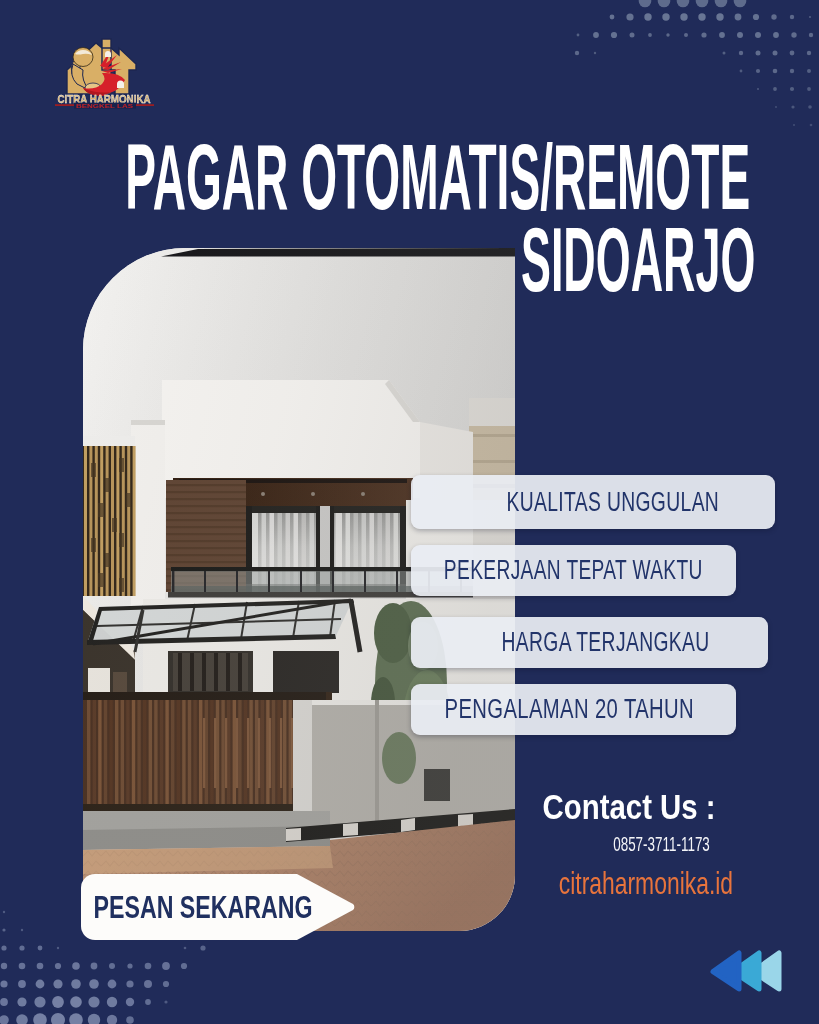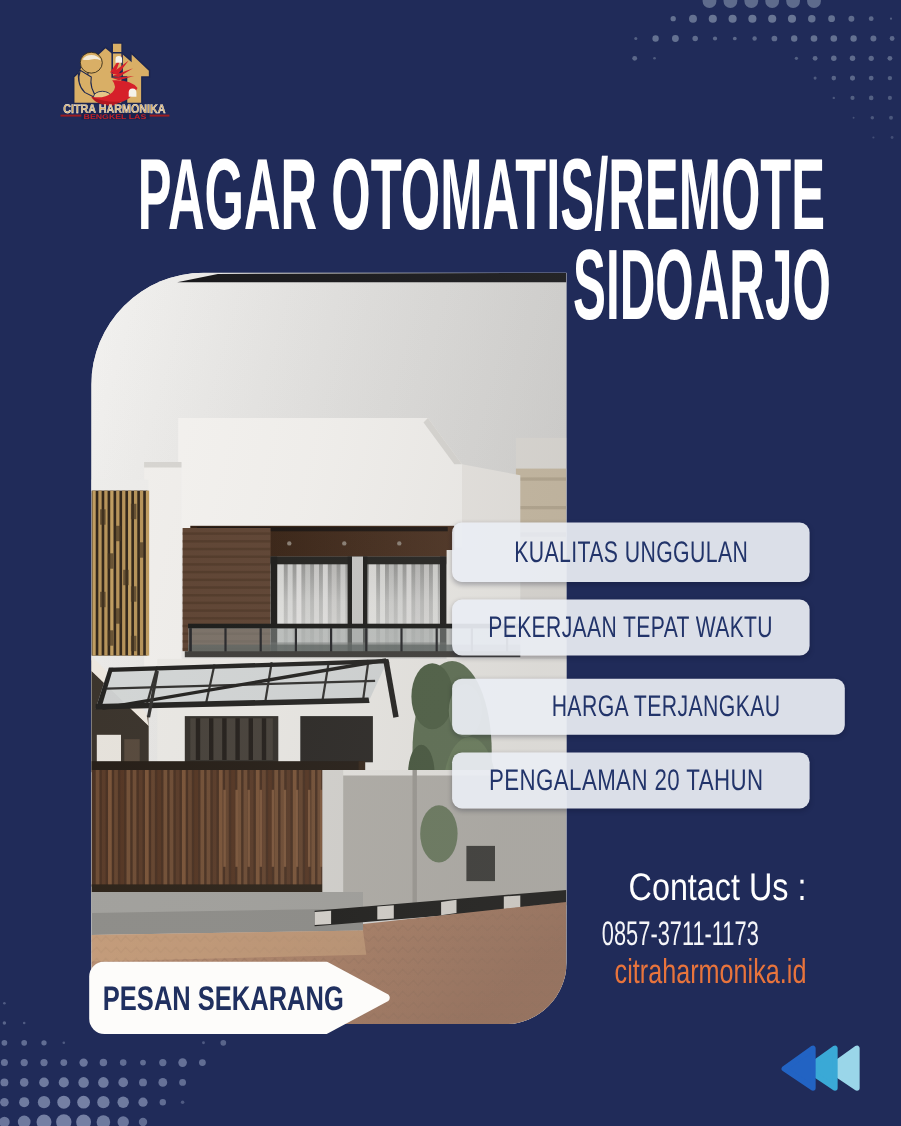--- a/index.html
+++ b/index.html
@@ -422,39 +422,39 @@
 
 <polygon points="0,602 247,598 247,592 432,572 432,683 0,683" fill="url(#brick)"></polygon>
 <polygon points="0,602 247,598 247,592 432,572 432,683 0,683" fill="url(#herr)"></polygon>
 <polygon points="0,602 247,598 250,620 0,626" fill="#cda57f" opacity="0.6"></polygon>
 
 <polygon points="78,8.5 115,1 432,0 432,8.5" fill="#17171a"></polygon>
 <rect x="0" y="0" width="432" height="683" fill="url(#tint)"></rect>
 </svg>
 </div>
 
-<div class="btn" style="top:475px;height:54px;">
+<div class="btn" style="top:475px;height:54px;padding-left:39px;">
     <span style="transform:scaleX(0.715)">KUALITAS UNGGULAN</span>
   </div>
 
 <div class="btn" style="top:545px;height:51px;">
     <span style="transform:scaleX(0.71)">PEKERJAAN TEPAT WAKTU</span>
   </div>
 
 <div class="btn" style="top:617px;height:51px;padding-left:32px;">
     <span style="transform:scaleX(0.715)">HARGA TERJANGKAU</span>
   </div>
 
 <div class="btn" style="top:684px;height:51px;justify-content:flex-end;">
     <span style="transform:scaleX(0.75)">PENGALAMAN 20 TAHUN</span>
   </div>
 
-<div class="abs" id="contact" style="left:497px;top:789px;width:310px;text-align:center;color:#ffffff;font-weight:normal;font-size:35px;line-height:1;"><span style="display:inline-block;white-space:nowrap;transform:scaleX(0.84)">Contact Us :</span></div>
-
-<div class="abs" id="phone" style="left:507px;top:833px;width:310px;text-align:left;color:#f4f5f8;font-size:31px;line-height:1;"><span style="display:inline-block;white-space:nowrap;transform:scaleX(0.64)">0857-3711-1173</span></div>
+<div class="abs" id="contact" style="left:474px;top:789px;width:310px;text-align:center;color:#ffffff;font-weight:bold;font-size:35px;line-height:1;"><span style="display:inline-block;white-space:nowrap;transform:scaleX(0.84)">Contact Us :</span></div>
+
+<div class="abs" id="phone" style="left:507px;top:833px;width:310px;text-align:center;color:#f4f5f8;font-size:21px;line-height:1;"><span style="display:inline-block;white-space:nowrap;transform:scaleX(0.64)">0857-3711-1173</span></div>
 
 <div class="abs" id="web" style="left:491px;top:868px;width:310px;text-align:center;color:#e8743c;font-weight:normal;font-size:31.5px;line-height:1;"><span style="display:inline-block;white-space:nowrap;transform:scaleX(0.727)">citraharmonika.id</span></div>
 
 <svg class="abs" style="left:81px;top:874px" width="276" height="66" viewBox="0 0 276 66">
 <path d="M14,0 L216,0 L272,30 a4,4 0 0 1 0,6 L216,66 L14,66 a14,14 0 0 1 -14,-14 L0,14 a14,14 0 0 1 14,-14 Z" fill="#fdfcfa"></path>
 <text x="122" y="44" text-anchor="middle" font-size="31" font-weight="bold" fill="#203060" textLength="219" lengthAdjust="spacingAndGlyphs">PESAN SEKARANG</text>
 </svg>
 
 <svg class="abs" style="left:706px;top:944px" width="84" height="54" viewBox="0 0 84 54">
 <path d="M73,9 L73,45 L47,27.6 Z" fill="#9ad6e9" stroke="#9ad6e9" stroke-width="5" stroke-linejoin="round"></path>

